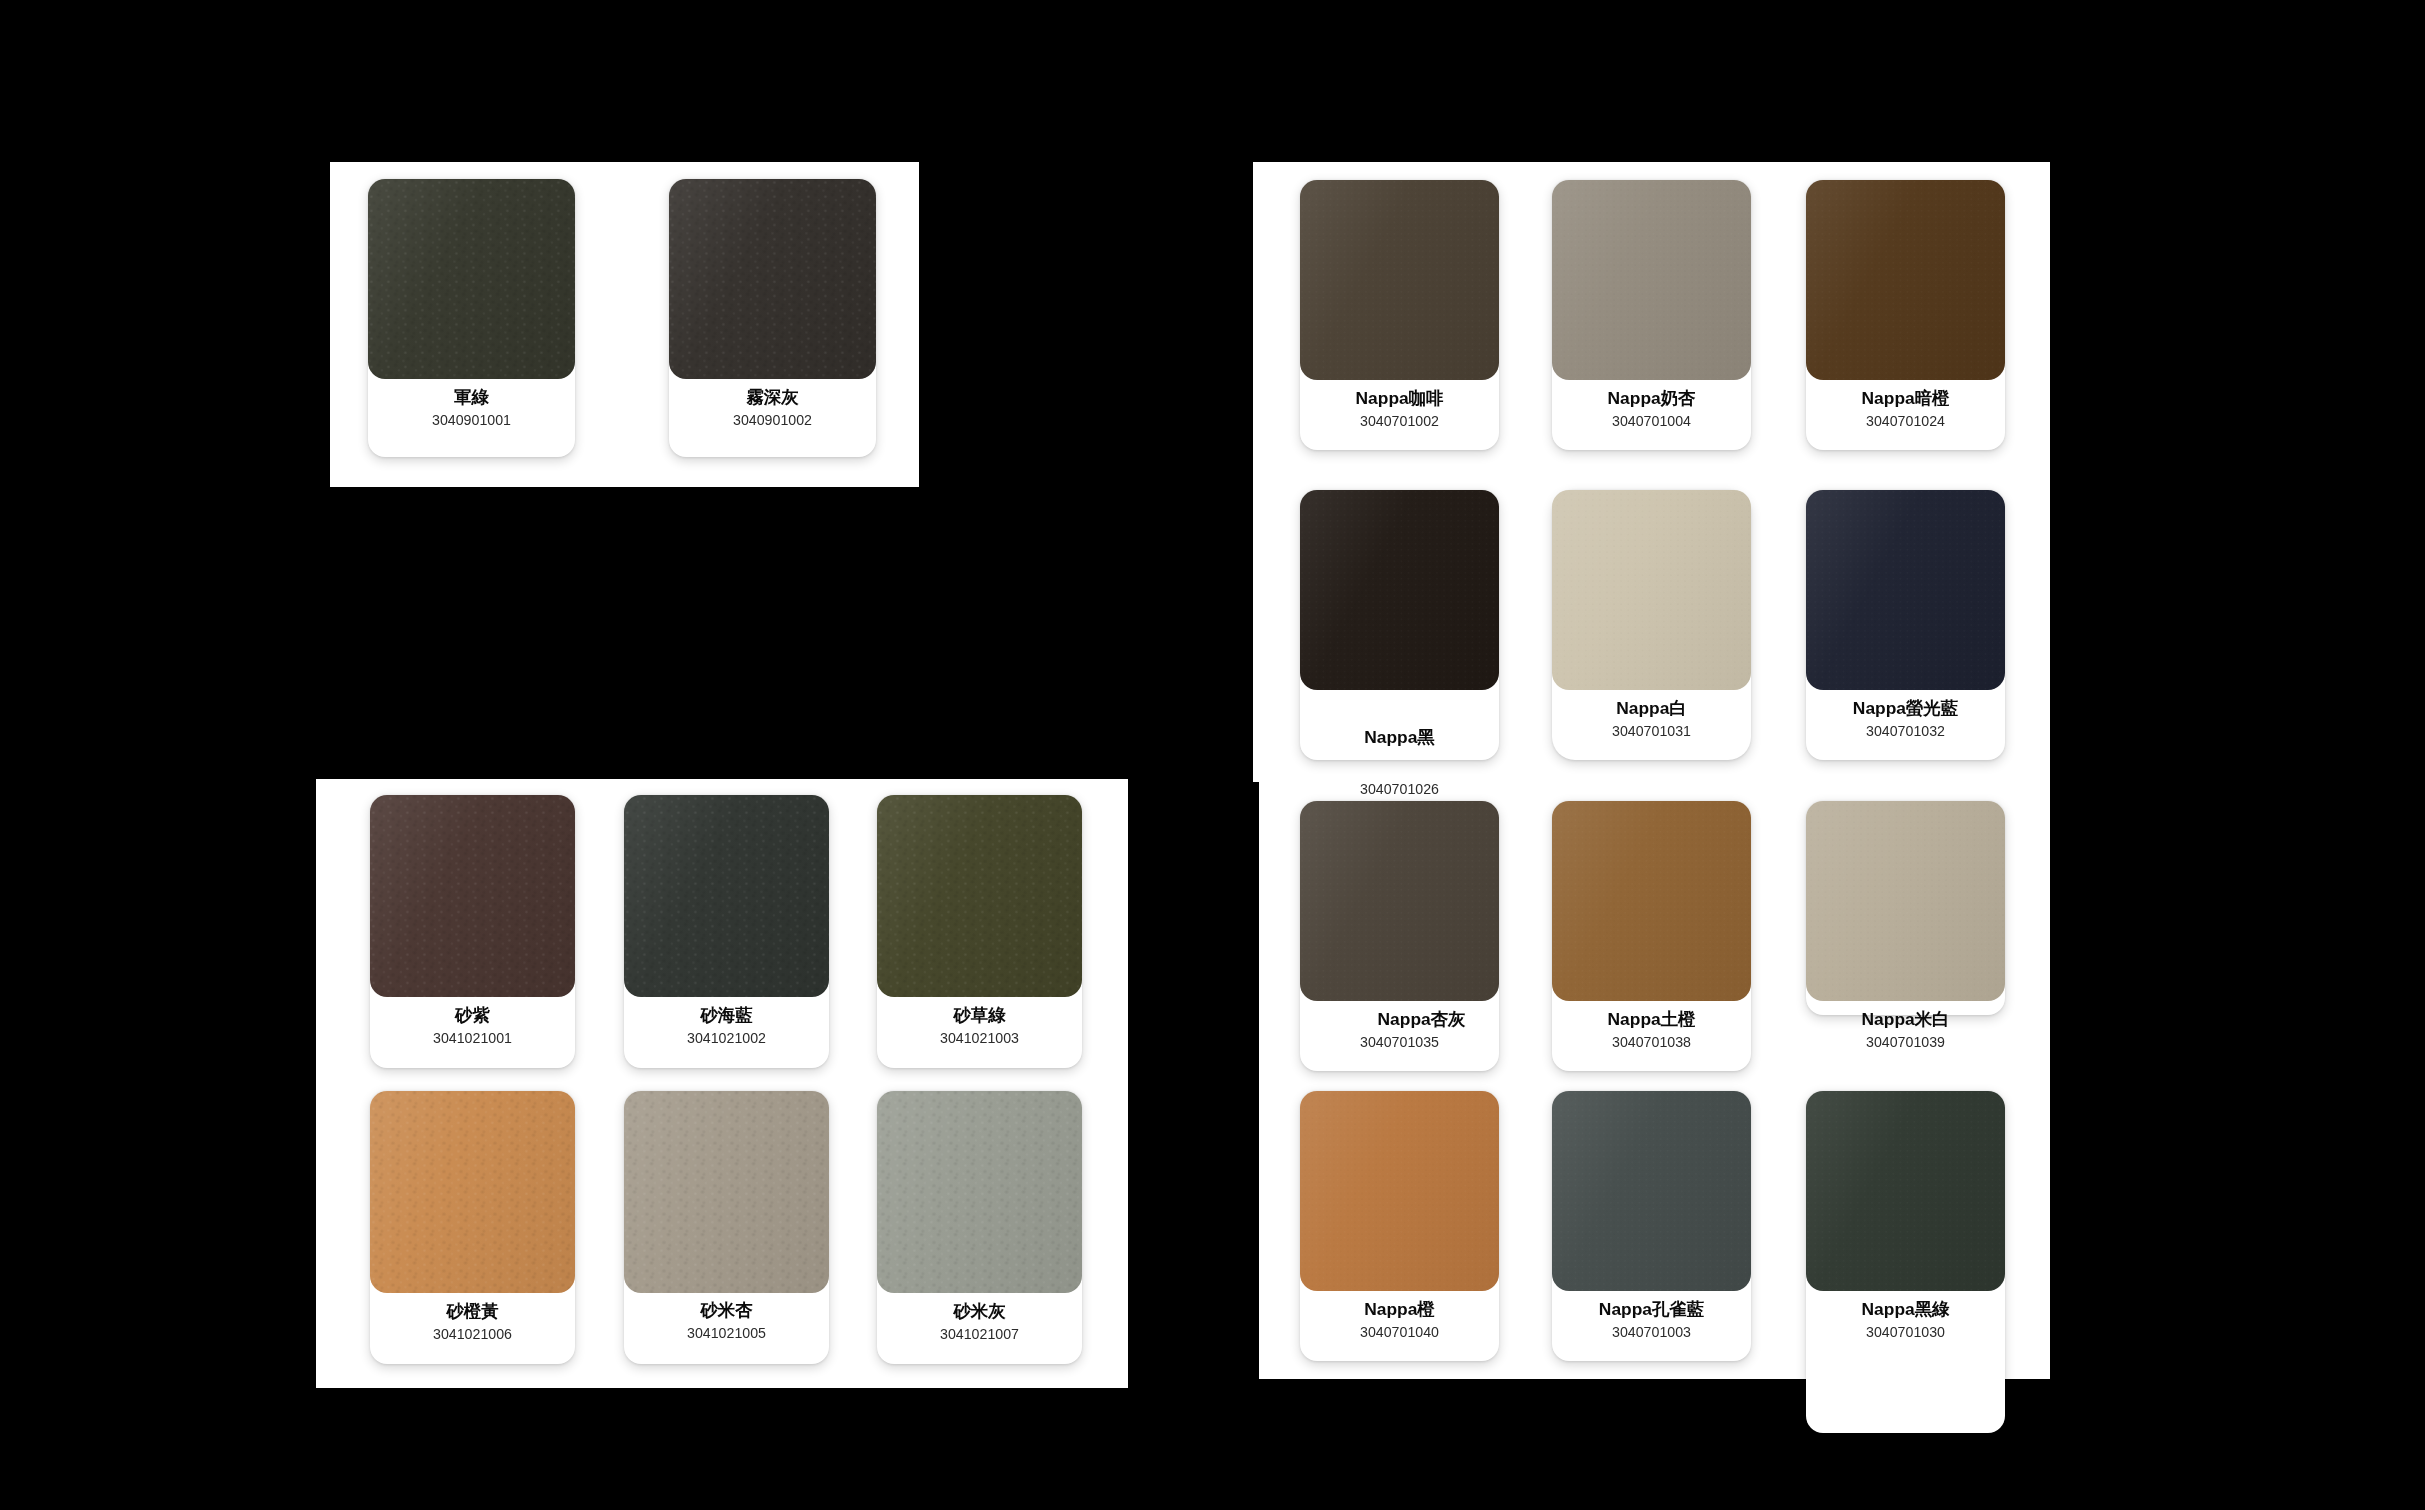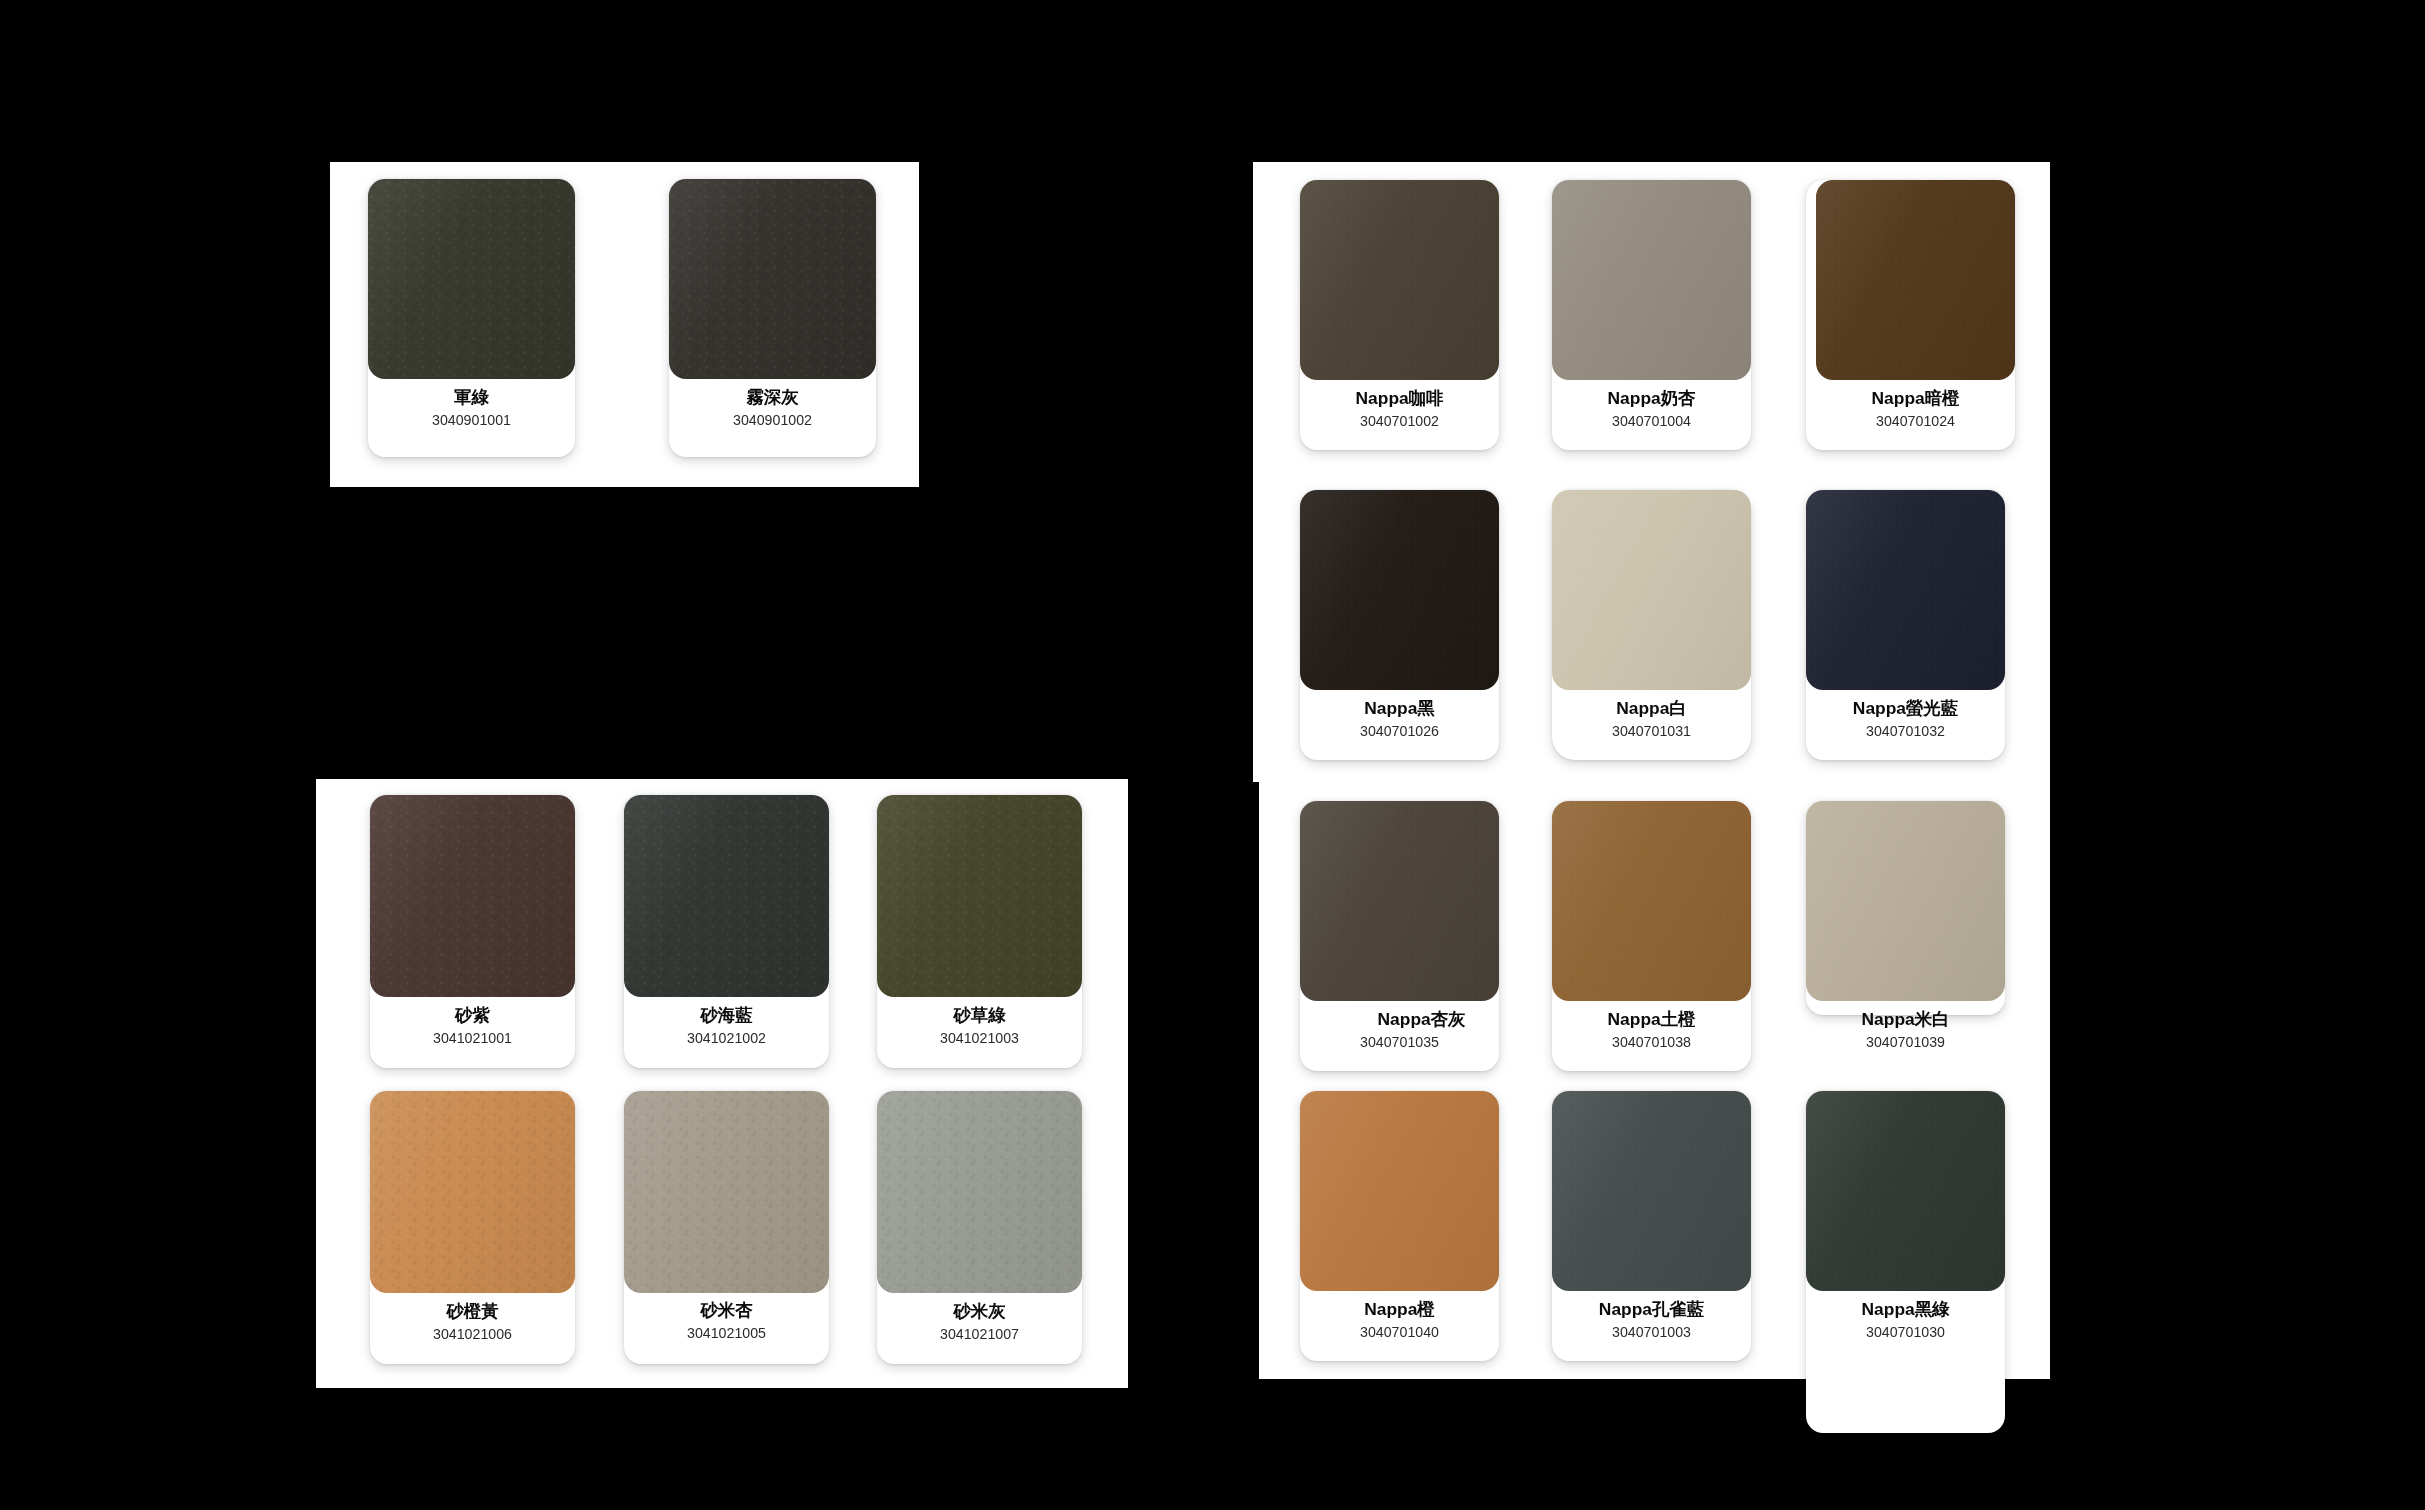--- a/index.html
+++ b/index.html
@@ -180,26 +180,26 @@
     <div class="card" style="left: 1300px; top: 180px; width: 199px; height: 270px;">
       <div class="swatch sheen smooth" style="height: 200px; background: rgb(74, 64, 51);"></div>
       <div class="card-label" style="margin-top: 9px;">Nappa咖啡</div>
       <div class="card-code" style="margin-top: 5.8px;">3040701002</div>
     </div>
     <div class="card" style="left: 1552px; top: 180px; width: 199px; height: 270px;">
       <div class="swatch sheen smooth" style="height: 200px; background: rgb(147, 139, 126);"></div>
       <div class="card-label" style="margin-top: 9px;">Nappa奶杏</div>
       <div class="card-code" style="margin-top: 5.8px;">3040701004</div>
     </div>
-    <div class="card" style="left: 1806px; top: 180px; width: 199px; height: 270px; padding-left: 10px;">
+    <div class="card" style="left: 1806px; top: 180px; width: 199px; height: 270px;">
       <div class="swatch sheen smooth" style="height: 200px; background: rgb(82, 55, 26);"></div>
       <div class="card-label" style="margin-top: 9px;">Nappa暗橙</div>
       <div class="card-code" style="margin-top: 5.8px;">3040701024</div>
     </div>
-    <div class="card" style="left: 1300px; top: 490px; width: 199px; height: 270px;">
+    <div class="card" style="left: 1300px; top: 490px; width: 199px; height: 270px; gap: 29px;">
       <div class="swatch sheen smooth" style="height: 200px; background: rgb(32, 25, 20);"></div>
       <div class="card-label" style="margin-top: 9px;">Nappa黑</div>
       <div class="card-code" style="margin-top: 5.8px;">3040701026</div>
     </div>
     <div class="card" style="left: 1552px; top: 490px; width: 199px; height: 270px; border-radius: 23px;">
       <div class="swatch sheen smooth" style="height: 200px; background: rgb(205, 196, 174);"></div>
       <div class="card-label" style="margin-top: 9px;">Nappa白</div>
       <div class="card-code" style="margin-top: 5.8px;">3040701031</div>
     </div>
     <div class="card" style="left: 1806px; top: 490px; width: 199px; height: 270px;">

